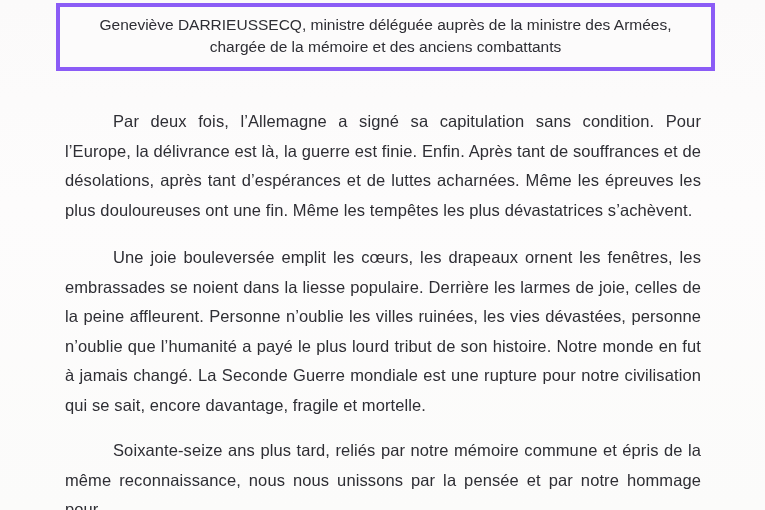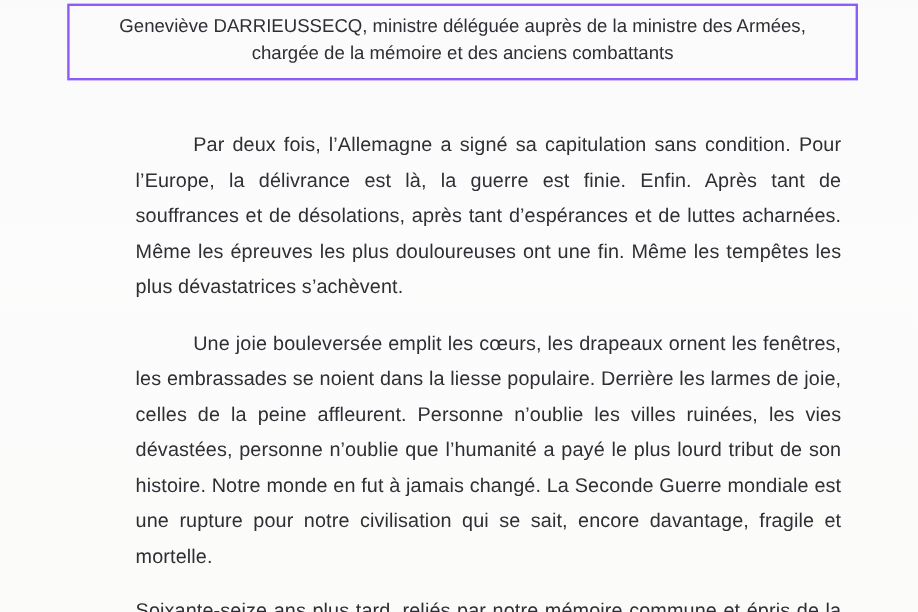--- a/index.html
+++ b/index.html
@@ -18,21 +18,21 @@
     position: relative;
     width: 765px;
     height: 510px;
   }
   .attribution-box {
     position: absolute;
     left: 56px;
     top: 3px;
     width: 659px;
     box-sizing: border-box;
-    border: 2px solid #8b5cf6;
+    border: 4px solid #8b5cf6;
     background: #fcfbfb;
     padding: 7px 26px 9px 26px;
     text-align: center;
     font-size: 15.5px;
     line-height: 22px;
     color: #2e2e34;
   }
   .body-text {
     position: absolute;
     left: 65px;
@@ -46,22 +46,22 @@
     margin: 0;
   }
   .para {
     font-size: 16.5px;
     line-height: 29.5px;
     text-align: justify;
     text-indent: 48px;
     margin: 0;
     letter-spacing: 0.1px;
   }
-  .para-1 { margin-top: 21px; margin-left: 48px; }
-  .para-2 { margin-top: 18px; margin-left: 48px; }
+  .para-1 { margin-top: 21px; }
+  .para-2 { margin-top: 18px; }
   .para-3 { margin-top: 16px; }
 </style>
 </head>
 <body>
 
 <div class="page">
 
   <div class="attribution-box">
     <span>Geneviève DARRIEUSSECQ, ministre déléguée auprès de la ministre des Armées, chargée de la mémoire et des anciens combattants</span>
   </div>

